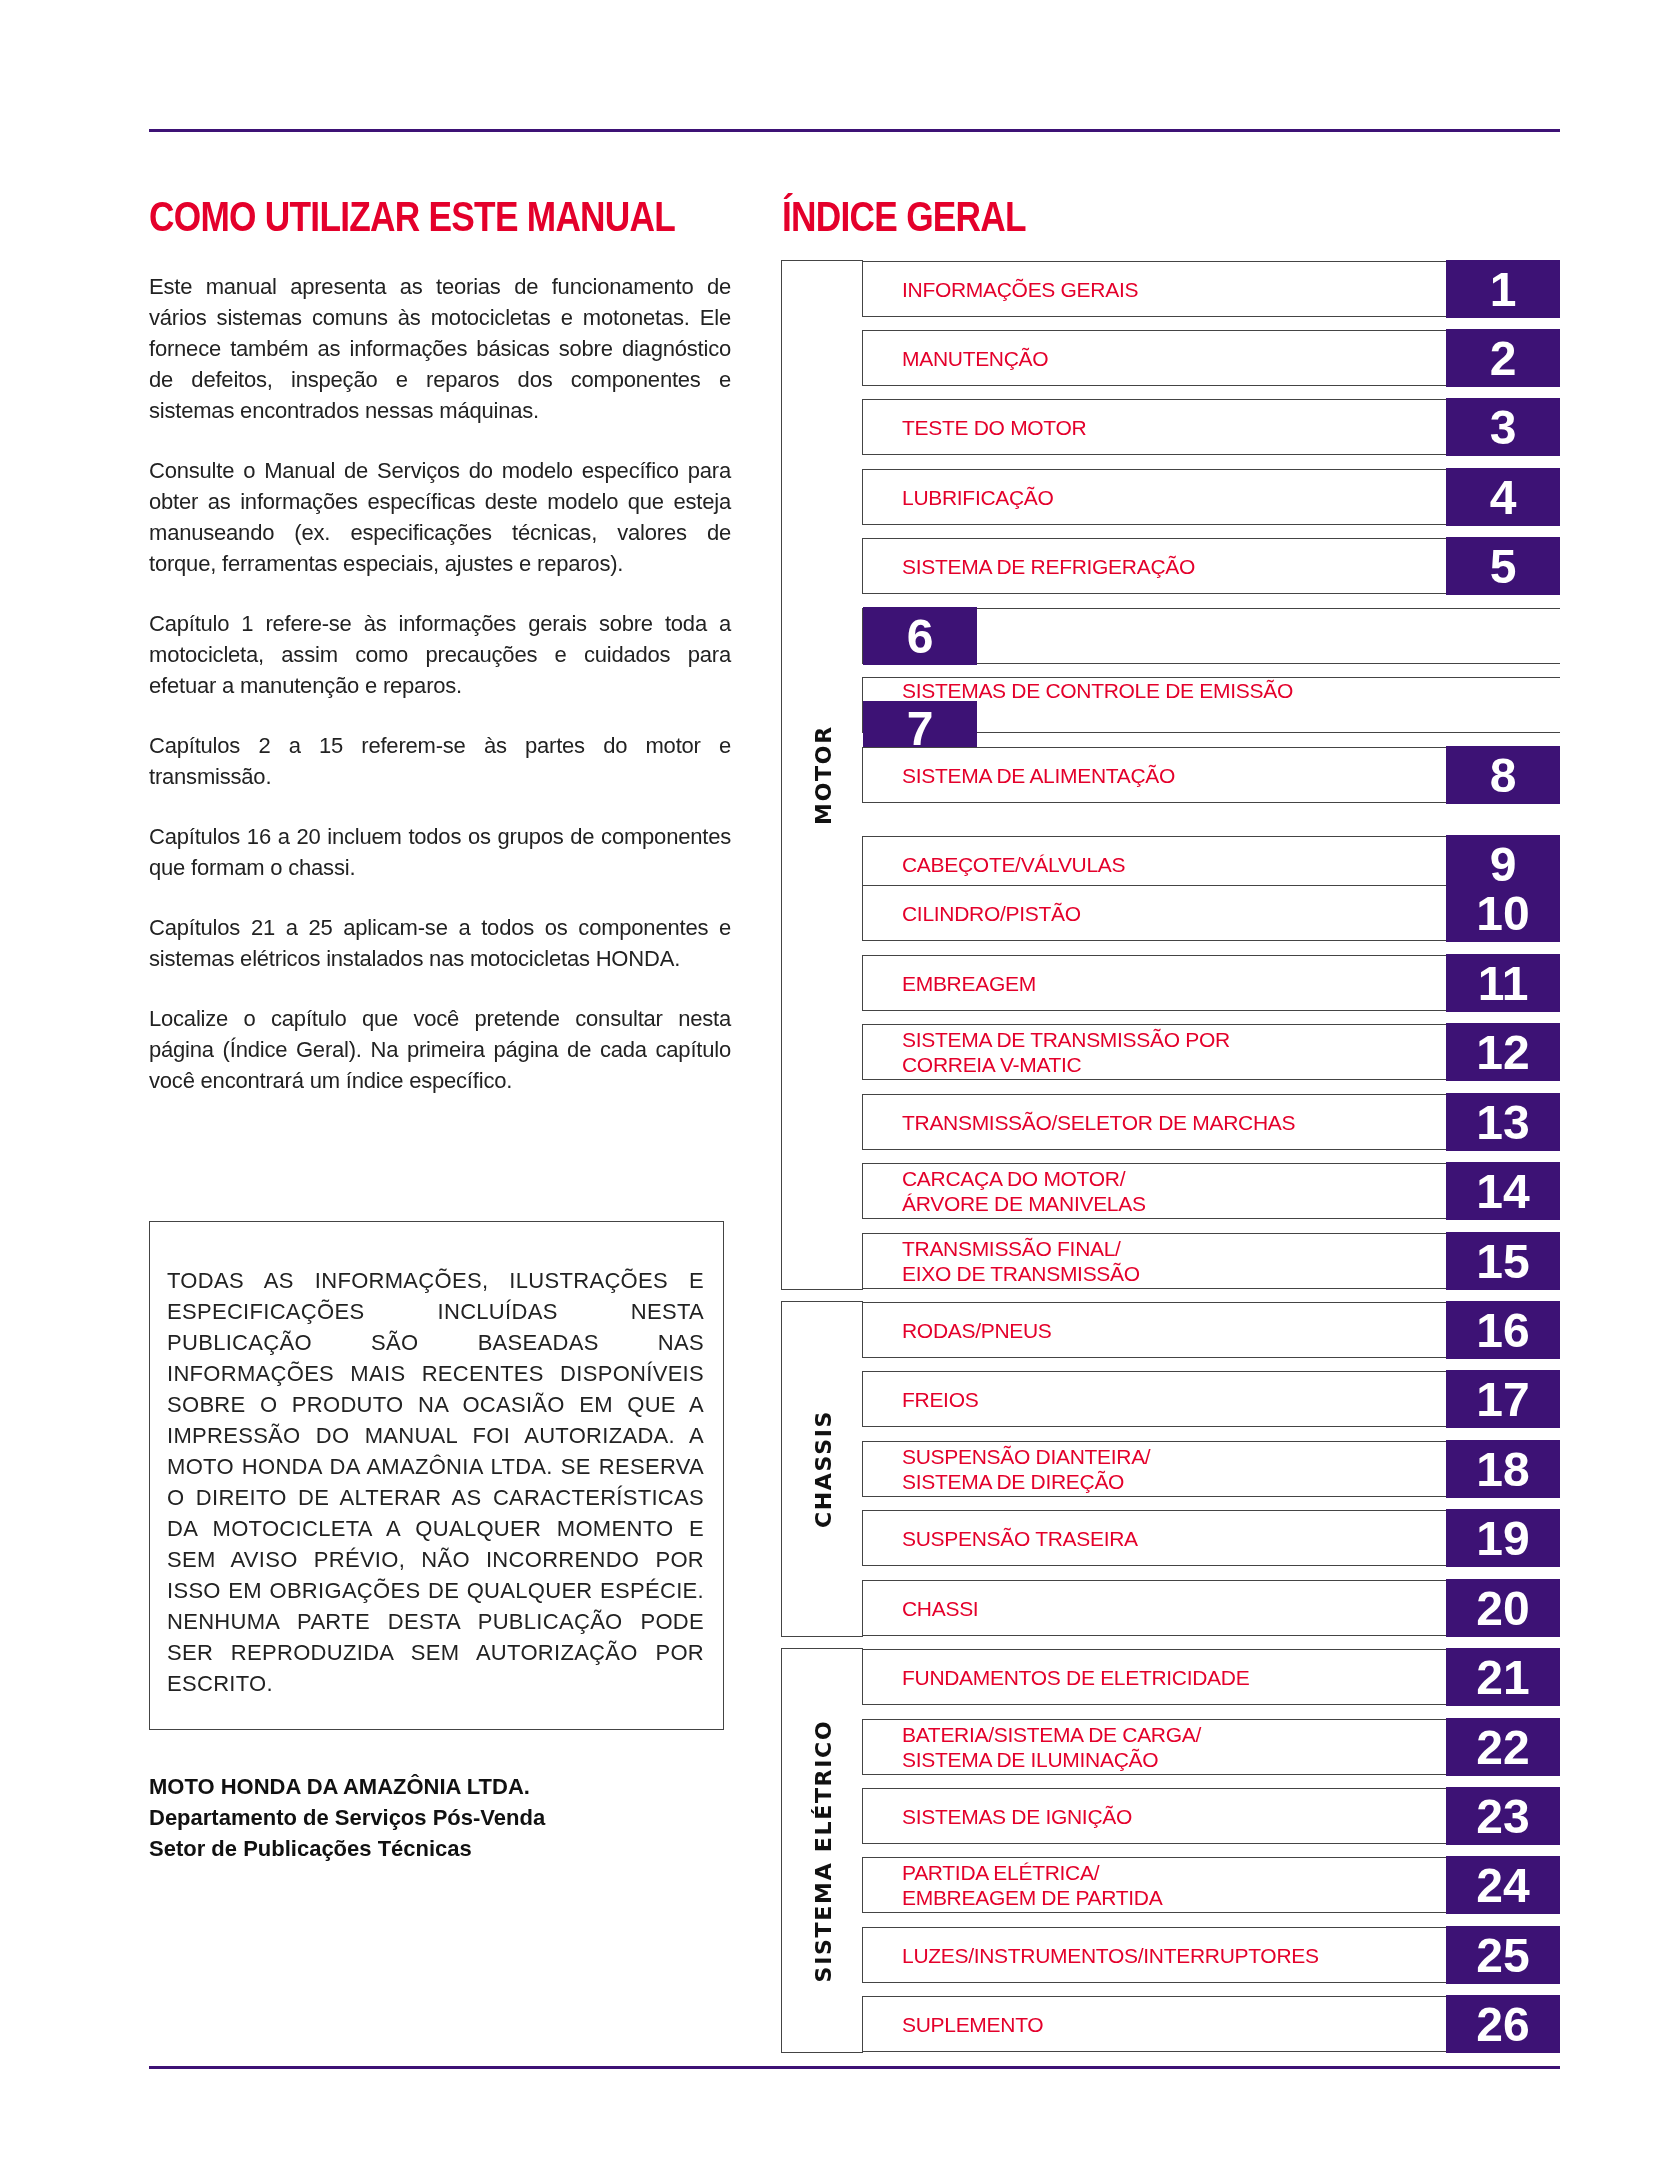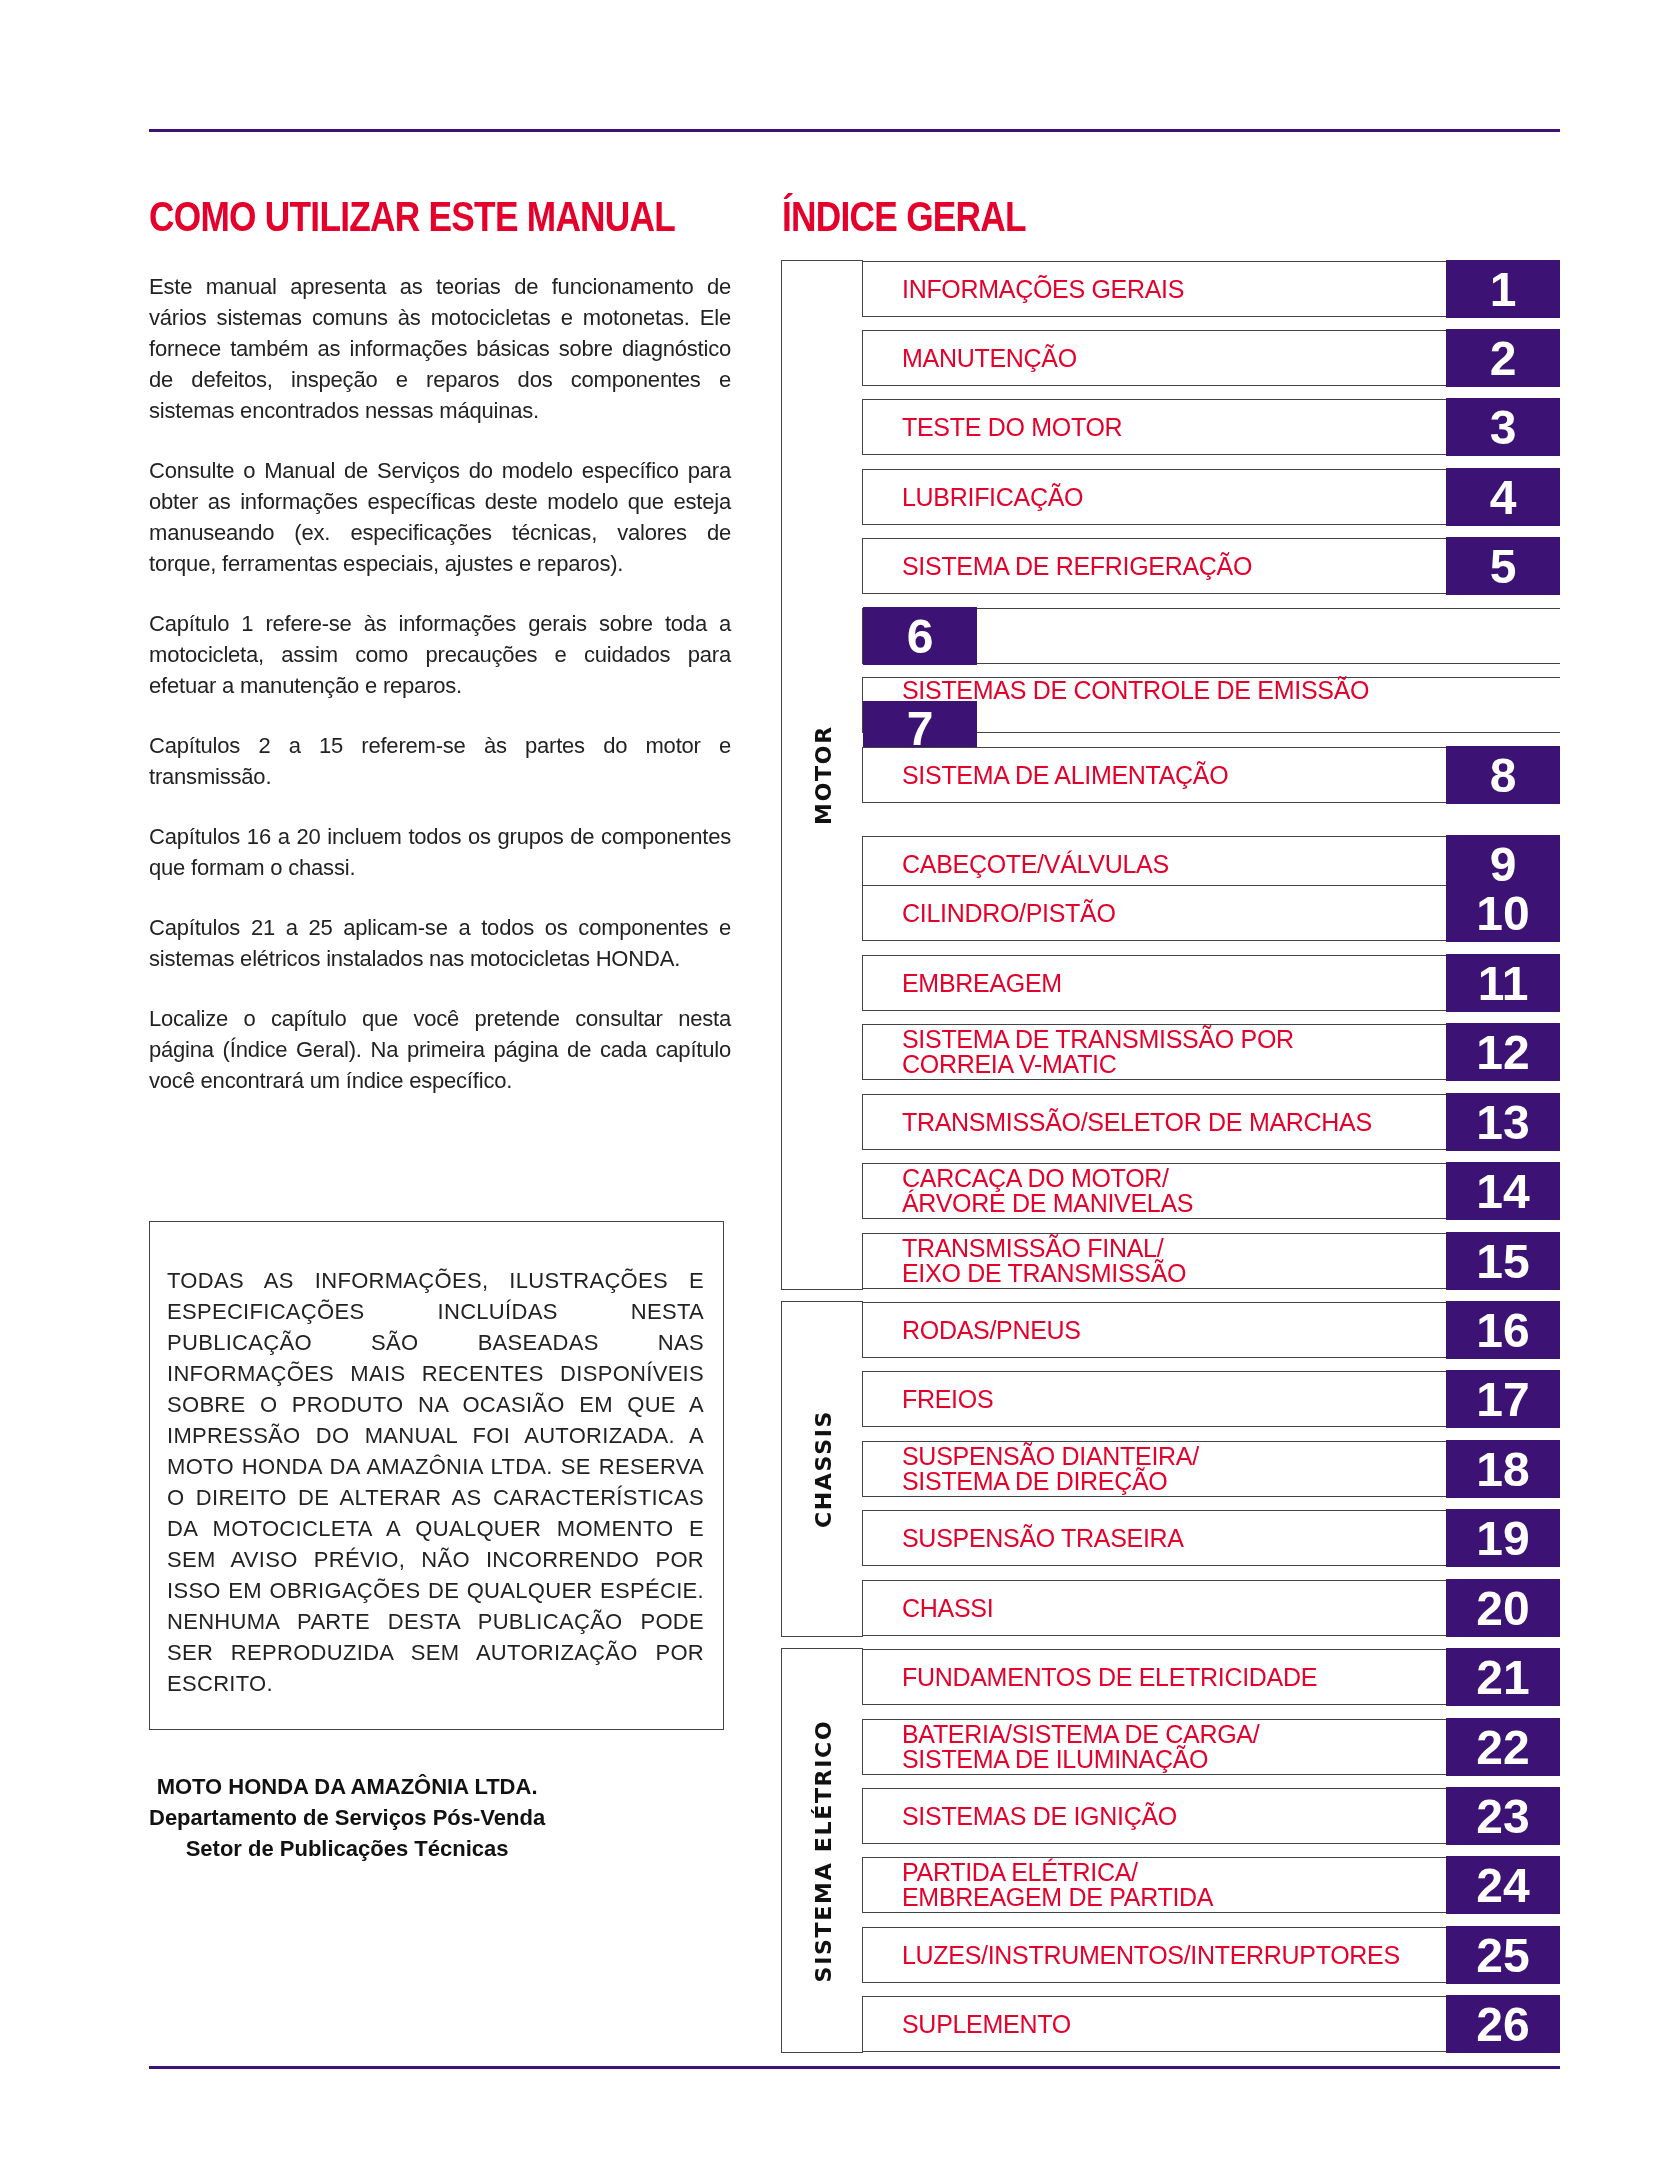--- a/index.html
+++ b/index.html
@@ -39,21 +39,21 @@
     border: 1.7px solid #444; box-sizing: border-box;
     padding: 43px 19px 0 17px;
   }
   .disclaimer p {
     margin: 0;
     font-family: "Liberation Sans", sans-serif;
     font-size: 22px; line-height: 31px; color: #222;
     text-align: justify; letter-spacing: 0.3px;
   }
 
-  .company { position: absolute; left: 149px; top: 1771px; text-align: center; }
+  .company { position: absolute; left: 149px; top: 1771px; }
   .company div {
     font-family: "Liberation Sans", sans-serif; font-weight: bold;
     font-size: 22px; line-height: 31px; color: #111;
   }
 
   
   .group {
     position: absolute; left: 781px; width: 82px;
     border: 1.7px solid #444; border-right: none; box-sizing: border-box;
   }
@@ -68,21 +68,21 @@
     border: 1.7px solid #444; border-right: none; box-sizing: border-box;
     display: flex; align-items: stretch;
     background: #fff;
   }
   .row-label {
     flex: 1;
     display: flex; align-items: center;
     padding-left: 39px;
     font-family: "Liberation Sans", sans-serif;
     color: #e4002b;
-    font-size: 25px; line-height: 25px;
+    font-size: 21px; line-height: 25px;
     letter-spacing: -0.3px;
     white-space: pre-line;
   }
   .row-num {
     width: 114px; background: #3d1275;
     color: #fff;
     font-family: "Liberation Sans", sans-serif; font-weight: bold;
     font-size: 48px;
     display: flex; align-items: center; justify-content: center;
     margin: -1.7px 0 -1.7px 0;

